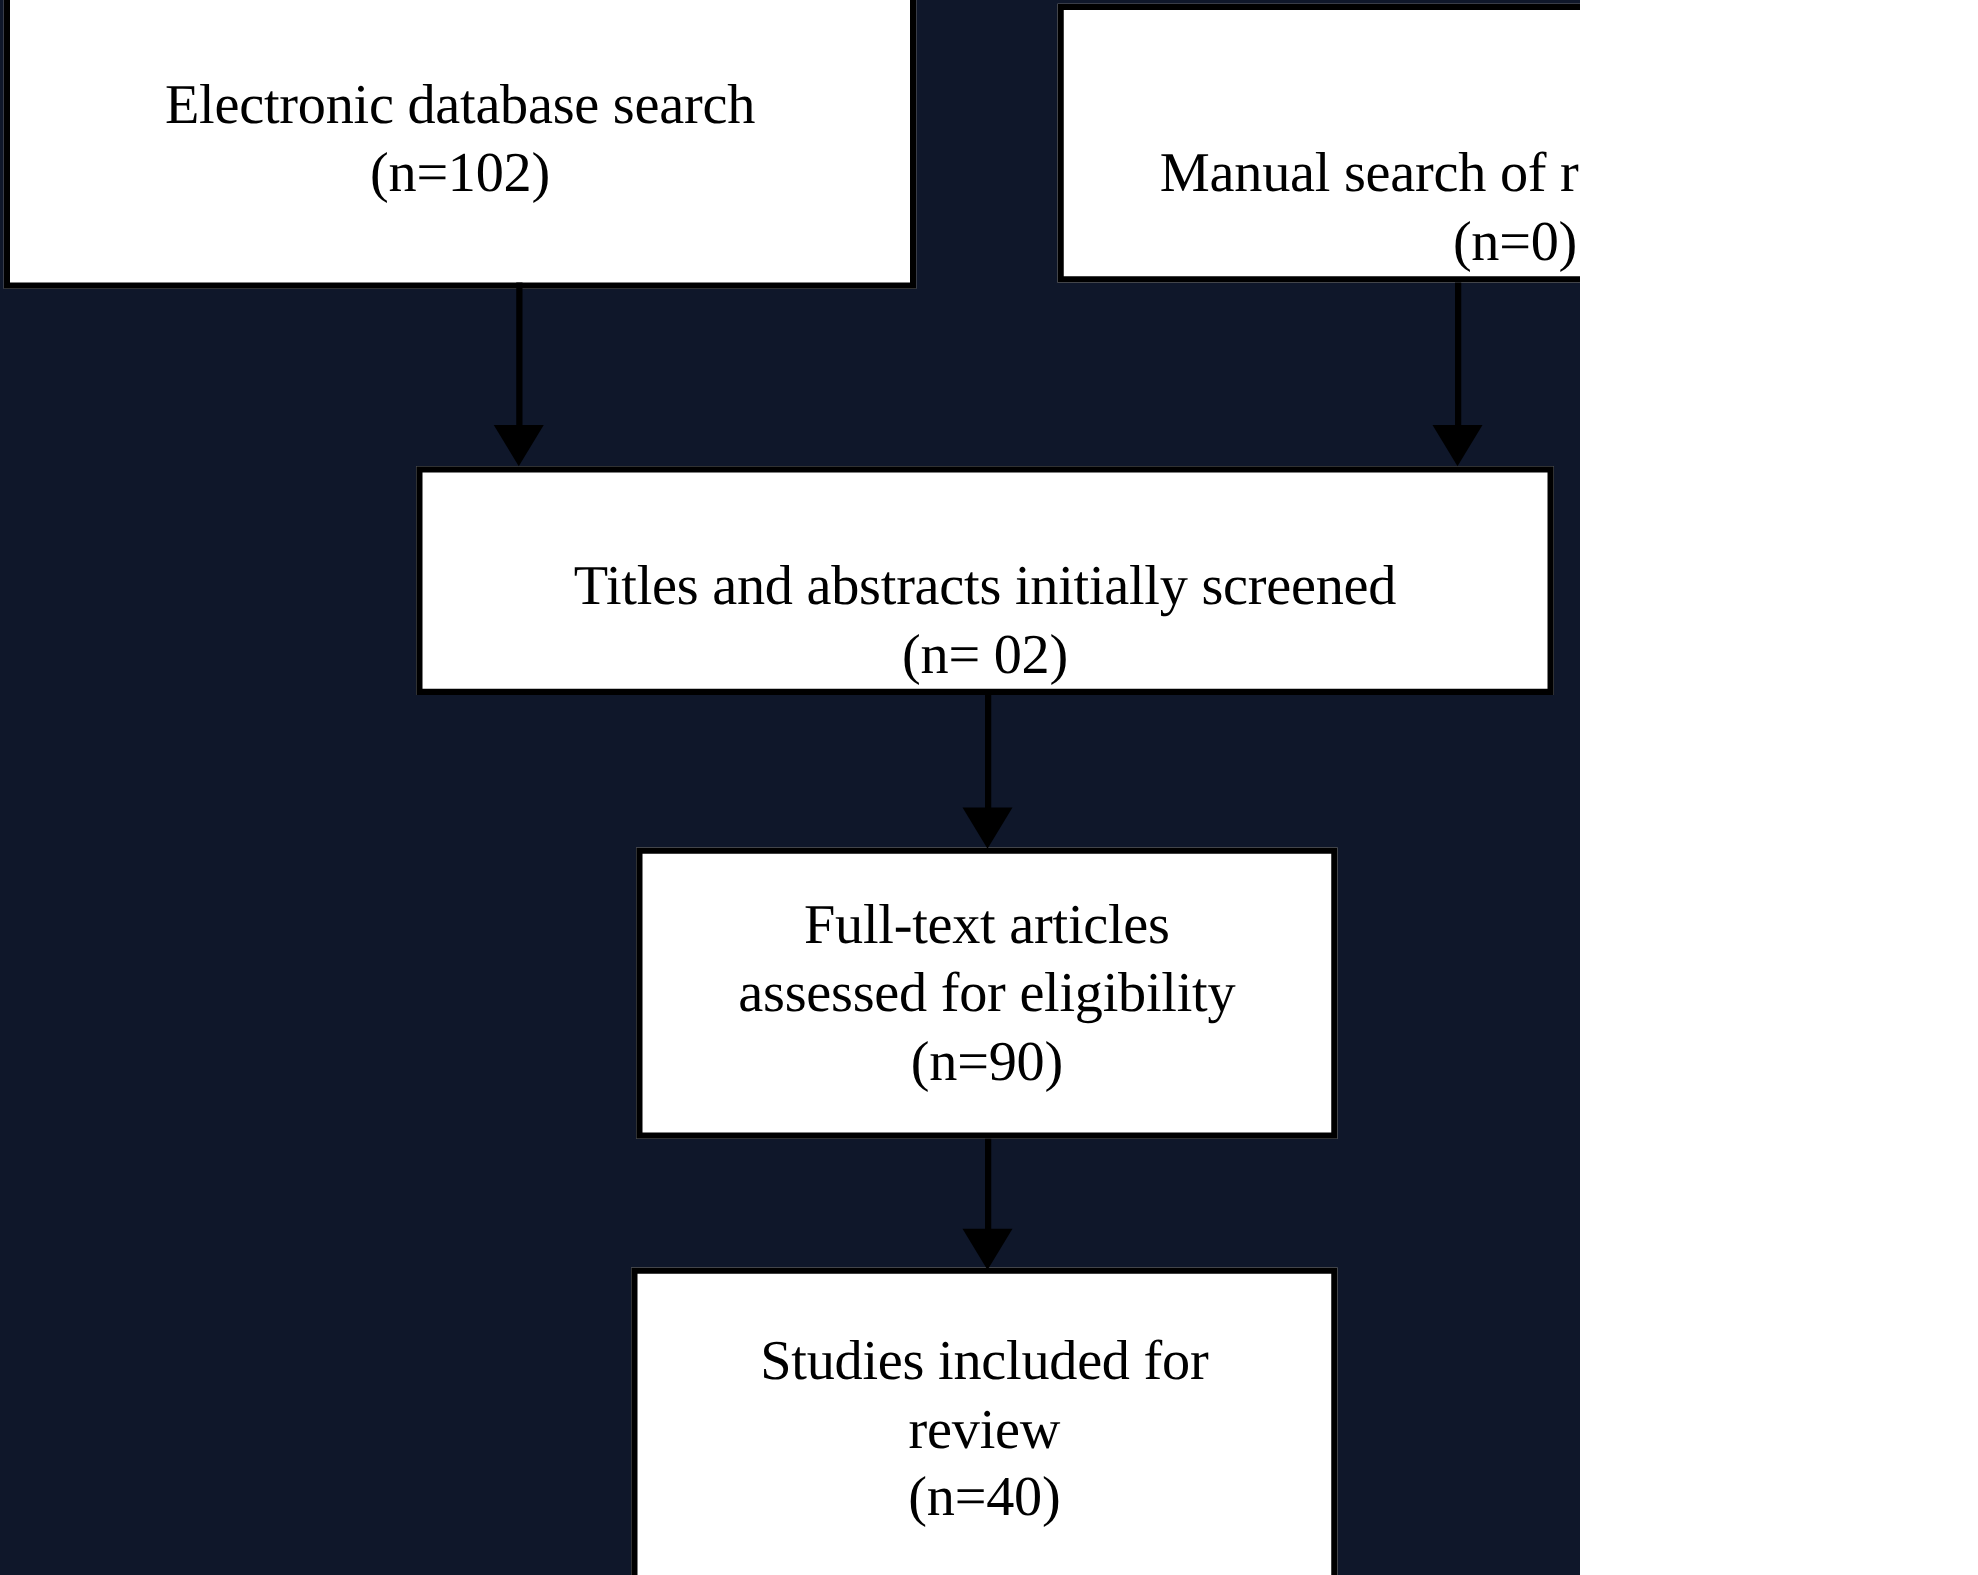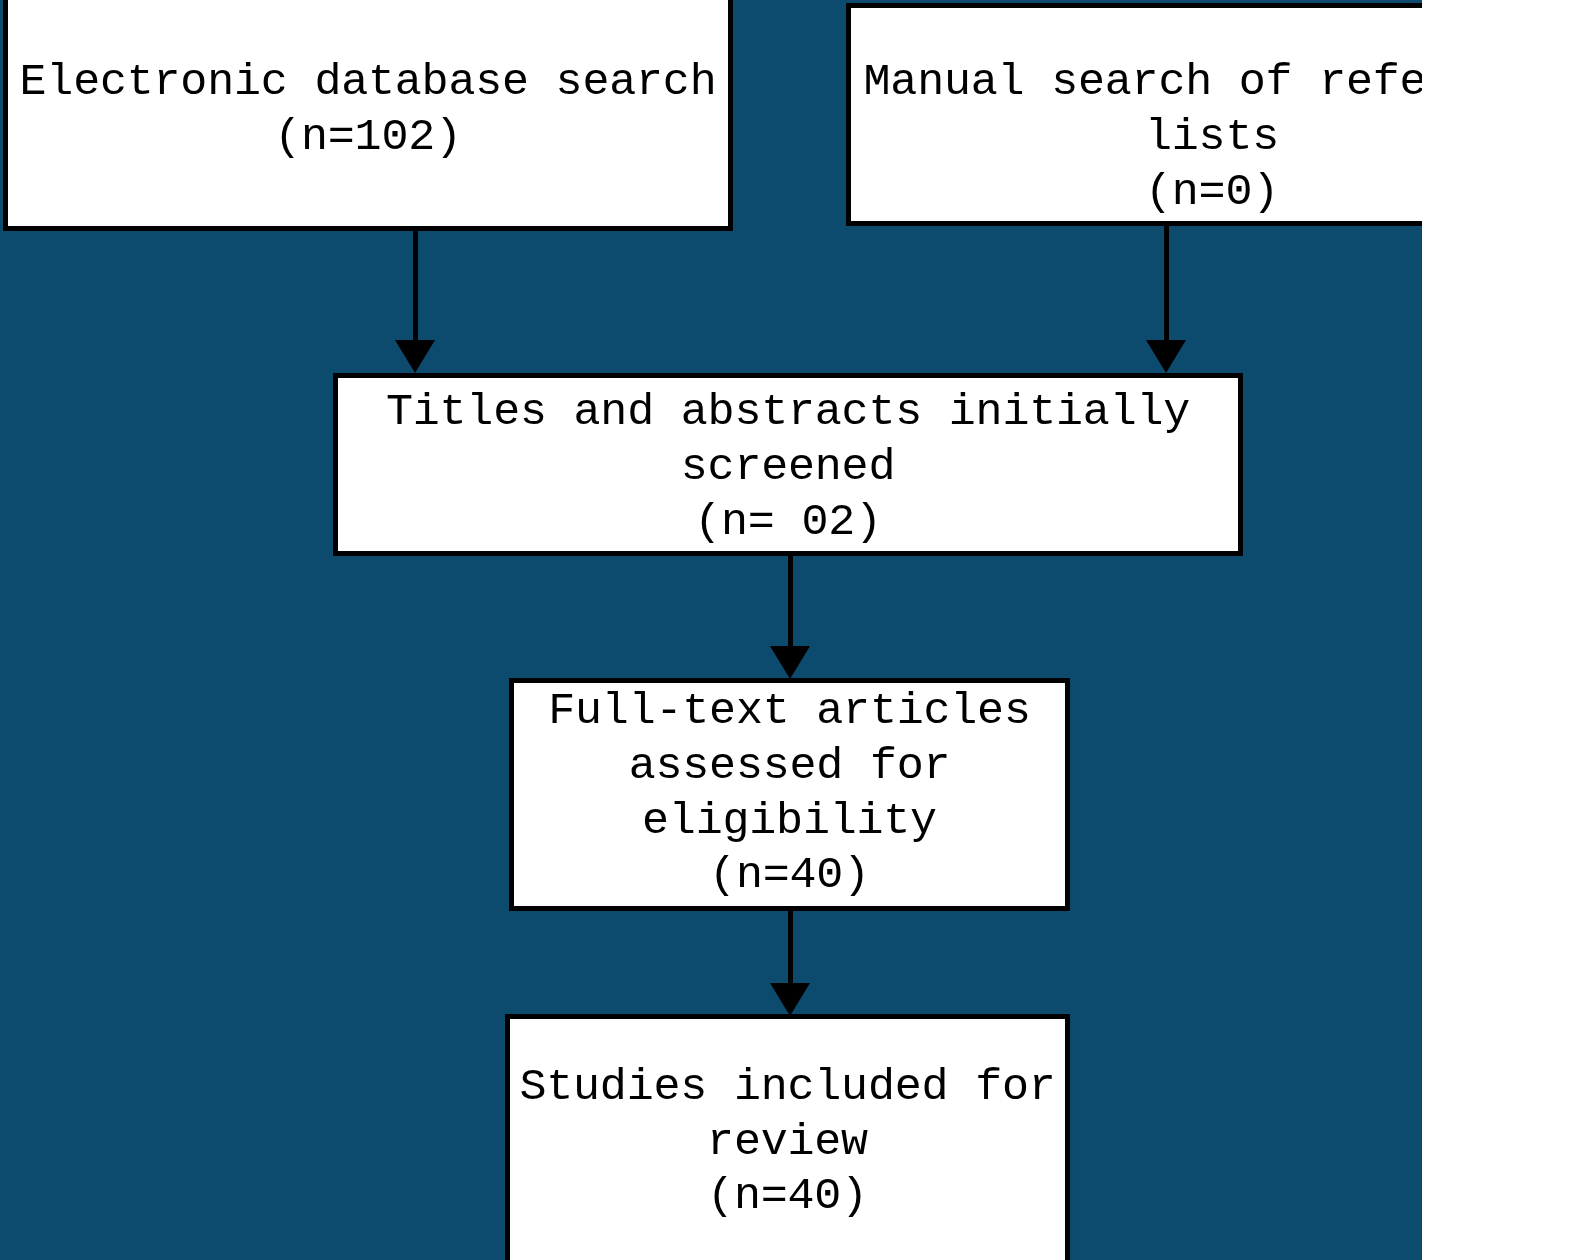--- a/index.html
+++ b/index.html
@@ -2,25 +2,25 @@
 <html><head>
 <meta charset="utf-8">
 <style>
   html, body {
     margin: 0;
     padding: 0;
     background: #ffffff;
   }
   #canvas {
     position: relative;
-    width: 1422px;
+    width: 1264px;
     height: 1260px;
-    background: #0c4a6e;
+    background: #0f172a;
     overflow: hidden;
-    font-family: Liberation Mono, monospace;
+    font-family: Liberation Serif, serif;
   }
   .node {
     position: absolute;
     box-sizing: border-box;
     border: 5px solid #000000;
     background: #ffffff;
     display: flex;
     align-items: center;
     justify-content: center;
     text-align: center;
@@ -102,21 +102,21 @@
   </div>
 
   <div class="node" id="node-titles-screened">
     <span class="node-label">Titles and abstracts initially screened
 (n= 02)</span>
   </div>
 
   <div class="node" id="node-fulltext-assessed">
     <span class="node-label">Full-text articles
 assessed for eligibility
-(n=40)</span>
+(n=90)</span>
   </div>
 
   <div class="node" id="node-studies-included">
     <span class="node-label">Studies included for
 review
 (n=40)</span>
   </div>
 
   <div class="connector" id="conn-electronic-to-titles">
     <div class="shaft"></div>

